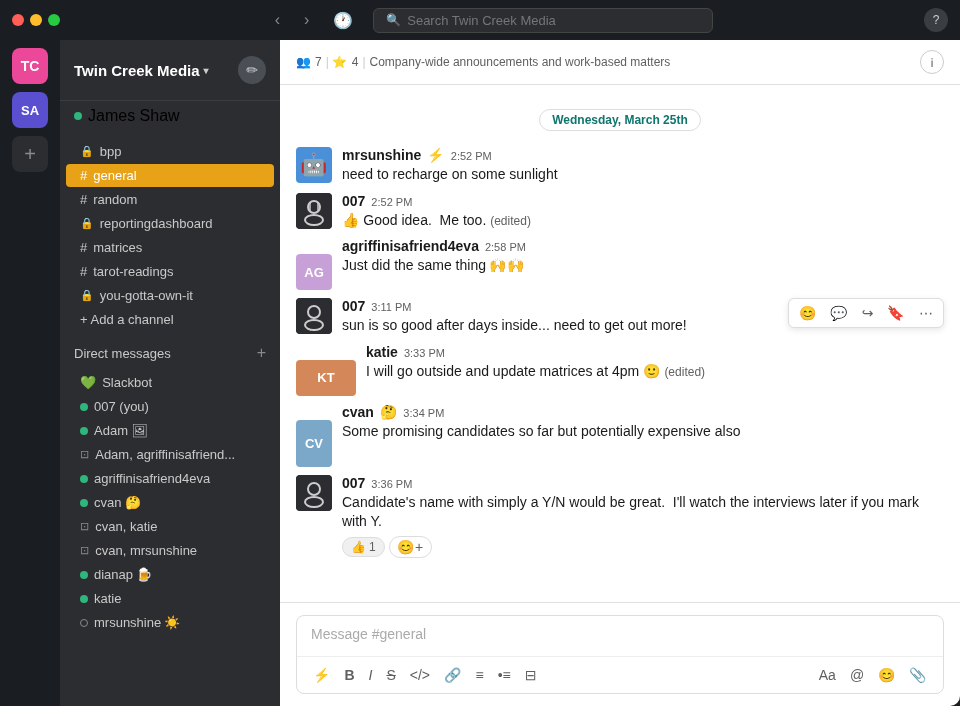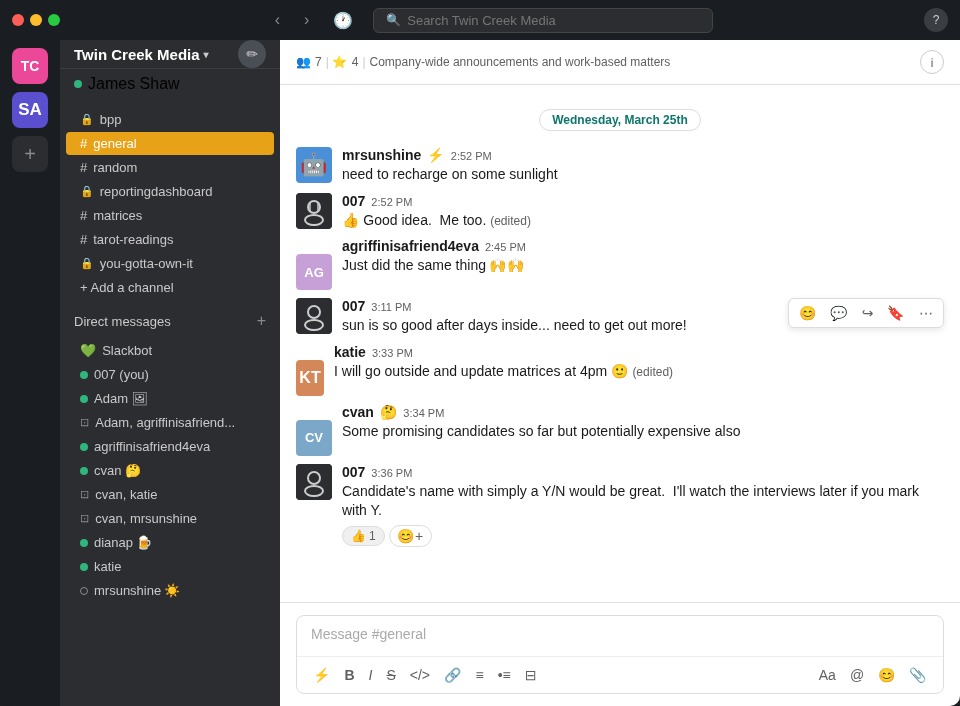--- a/index.html
+++ b/index.html
@@ -24,21 +24,21 @@
     .app-body { display: flex; flex: 1; overflow: hidden; }
 
     
     .workspace-sidebar { width: 60px; background: #1a1d21; display: flex; flex-direction: column; align-items: center; padding: 8px 0; gap: 8px; flex-shrink: 0; }
     .workspace-icon { width: 36px; height: 36px; border-radius: 8px; background: #4a4a6a; display: flex; align-items: center; justify-content: center; color: white; font-size: 14px; font-weight: bold; cursor: pointer; }
     .workspace-icon.active { background: #ec4899; }
     .workspace-add { width: 36px; height: 36px; border-radius: 8px; background: #2c2d30; display: flex; align-items: center; justify-content: center; color: #8a8a8a; font-size: 20px; cursor: pointer; }
 
     
     .channel-sidebar { width: 220px; background: #2c2d30; display: flex; flex-direction: column; flex-shrink: 0; overflow-y: auto; }
-    .workspace-header { padding: 0 14px; display: flex; align-items: center; justify-content: space-between; border-bottom: 1px solid #3a3d42; }
+    .workspace-header { padding: 16px 14px; display: flex; align-items: center; justify-content: space-between; border-bottom: 1px solid #3a3d42; }
     .workspace-name { display: flex; align-items: center; gap: 4px; color: #fff; font-weight: 700; font-size: 15px; cursor: pointer; }
     .workspace-name .chevron { font-size: 10px; color: #ccc; }
     .edit-btn { width: 28px; height: 28px; border-radius: 50%; background: #4a4e55; border: none; color: #ccc; font-size: 14px; cursor: pointer; display: flex; align-items: center; justify-content: center; }
     .user-status { padding: 6px 14px 10px; display: flex; align-items: center; gap: 6px; }
     .status-dot { width: 8px; height: 8px; border-radius: 50%; background: #2eb67d; }
 
     .sidebar-section { padding: 4px 0; }
     .channel-item { padding: 4px 14px; display: flex; align-items: center; gap: 6px; color: #c9c9c9; font-size: 13px; cursor: pointer; border-radius: 4px; margin: 1px 6px; }
     .channel-item.active { background: #e8a217; color: #fff; }
     .channel-item .prefix { color: inherit; font-size: 13px; }
@@ -115,21 +115,21 @@
   </div>
   <div class="titlebar-right">
     <button class="help-btn">?</button>
   </div>
 </div>
 
 <div class="app-body">
 
   <div class="workspace-sidebar">
     <div class="workspace-icon active">TC</div>
-    <div class="workspace-icon" style="background:#5a4fcf;font-size:17px;font-weight:700;">SA</div>
+    <div class="workspace-icon" style="background:#5a4fcf;font-size:13px;font-weight:700;">SA</div>
     <div class="workspace-add">+</div>
   </div>
 
   <div class="channel-sidebar">
     <div class="workspace-header">
       <div class="workspace-name">
         <span>Twin Creek Media</span>
         <span class="chevron">▾</span>
       </div>
       <button class="edit-btn">✏</button>
@@ -278,21 +278,21 @@
           </div>
           <div class="msg-text">👍 Good idea.&nbsp; Me too. <span class="msg-edited">(edited)</span></div>
         </div>
       </div>
 
       <div class="message-group">
         <div class="avatar-circle" style="background:#c8a0d8;border-radius:4px;font-size:13px;color:#fff;width:36px;height:36px;flex-shrink:0;display:flex;align-items:center;justify-content:center;">AG</div>
         <div class="msg-content">
           <div class="msg-header">
             <span class="msg-author">agriffinisafriend4eva</span>
-            <span class="msg-time">2:45 PM</span>
+            <span class="msg-time">2:58 PM</span>
           </div>
           <div class="msg-text">Just did the same thing 🙌🙌</div>
         </div>
       </div>
 
       <div class="message-group" style="position:relative;">
         <div class="avatar" style="background:#2c2d30;border-radius:4px;width:36px;height:36px;flex-shrink:0;display:flex;align-items:center;justify-content:center;">
           <svg width="36" height="36" viewBox="0 0 36 36">
             <rect width="36" height="36" rx="4" fill="#2c2d30"></rect>
             <circle cx="18" cy="14" r="6" fill="none" stroke="#ccc" stroke-width="2"></circle>
@@ -309,32 +309,32 @@
         <div class="msg-actions" style="display:flex;">
           <button class="msg-action-btn" title="Add reaction">😊</button>
           <button class="msg-action-btn" title="Reply in thread">💬</button>
           <button class="msg-action-btn" title="Forward">↪</button>
           <button class="msg-action-btn" title="Bookmark">🔖</button>
           <button class="msg-action-btn" title="More actions">⋯</button>
         </div>
       </div>
 
       <div class="message-group">
-        <div class="avatar-circle" style="background:#d4885a;border-radius:4px;font-size:16px;color:#fff;width:28px;height:36px;flex-shrink:0;display:flex;align-items:center;justify-content:center;">KT</div>
+        <div class="avatar-circle" style="background:#d4885a;border-radius:4px;font-size:13px;color:#fff;width:60px;height:36px;flex-shrink:0;display:flex;align-items:center;justify-content:center;">KT</div>
         <div class="msg-content">
           <div class="msg-header">
             <span class="msg-author">katie</span>
             <span class="msg-time">3:33 PM</span>
           </div>
           <div class="msg-text">I will go outside and update matrices at 4pm 🙂 <span class="msg-edited">(edited)</span></div>
         </div>
       </div>
 
       <div class="message-group">
-        <div class="avatar-circle" style="background:#7ba8c8;border-radius:4px;font-size:13px;color:#fff;width:36px;height:36px;flex-shrink:0;display:flex;align-items:center;justify-content:center;">CV</div>
+        <div class="avatar-circle" style="background:#7ba8c8;border-radius:4px;font-size:13px;color:#fff;width:36px;height:47px;flex-shrink:0;display:flex;align-items:center;justify-content:center;">CV</div>
         <div class="msg-content">
           <div class="msg-header">
             <span class="msg-author">cvan</span>
             <span style="font-size:14px;">🤔</span>
             <span class="msg-time">3:34 PM</span>
           </div>
           <div class="msg-text">Some promising candidates so far but potentially expensive also</div>
         </div>
       </div>
 

